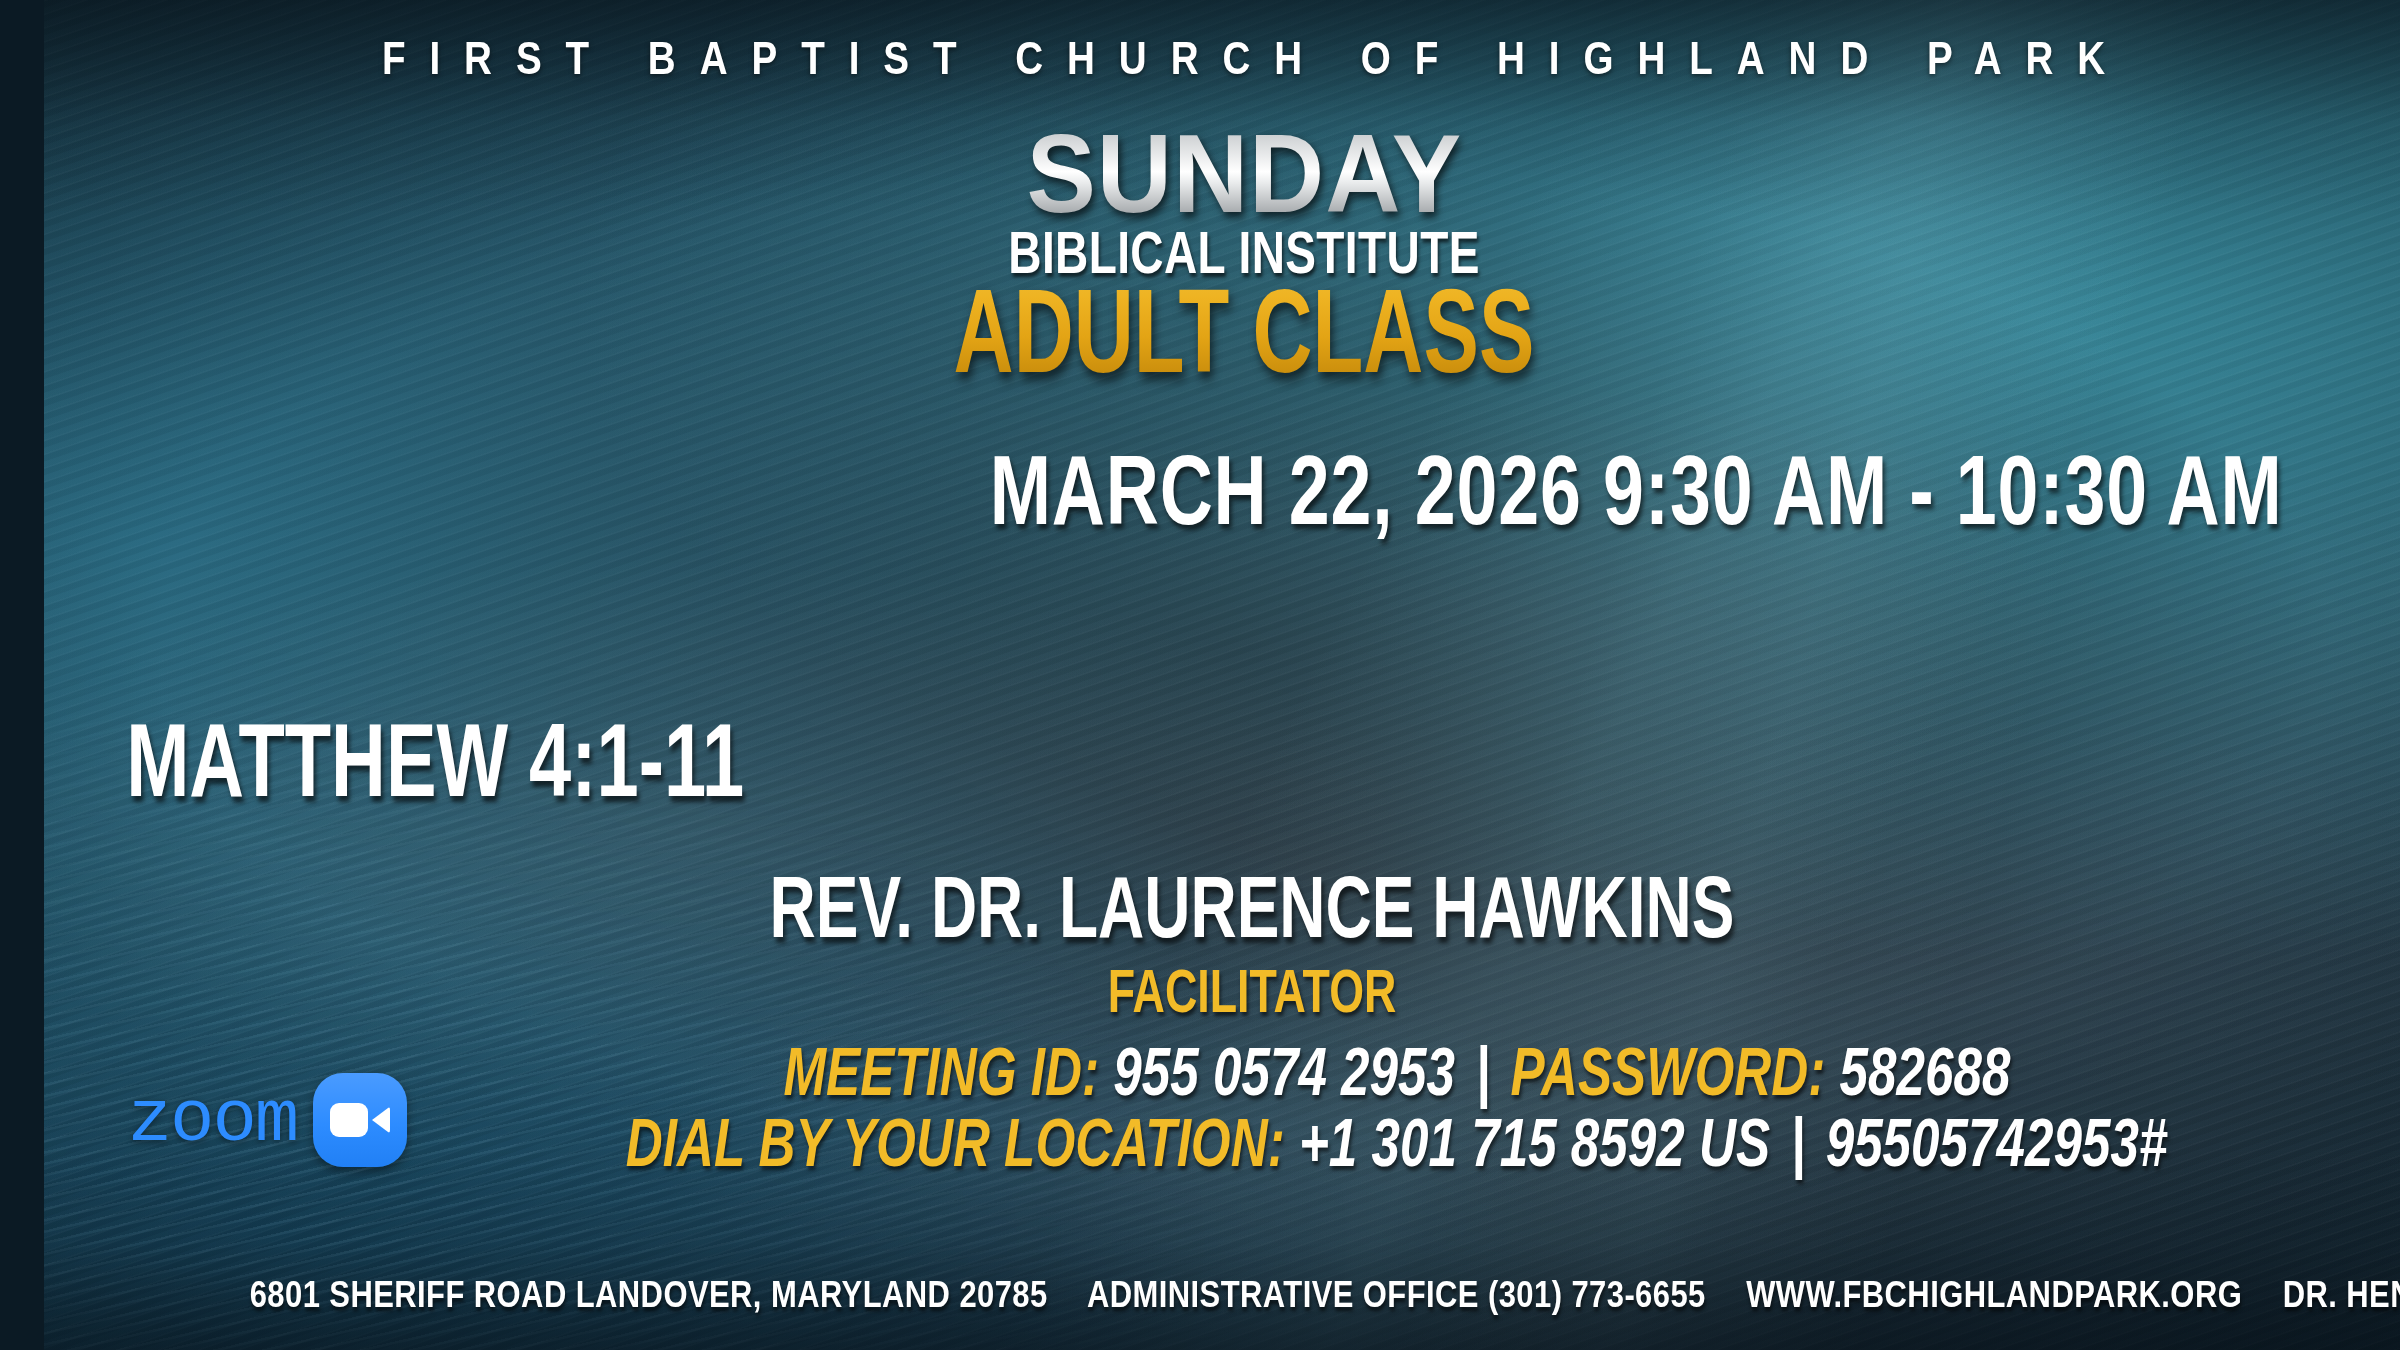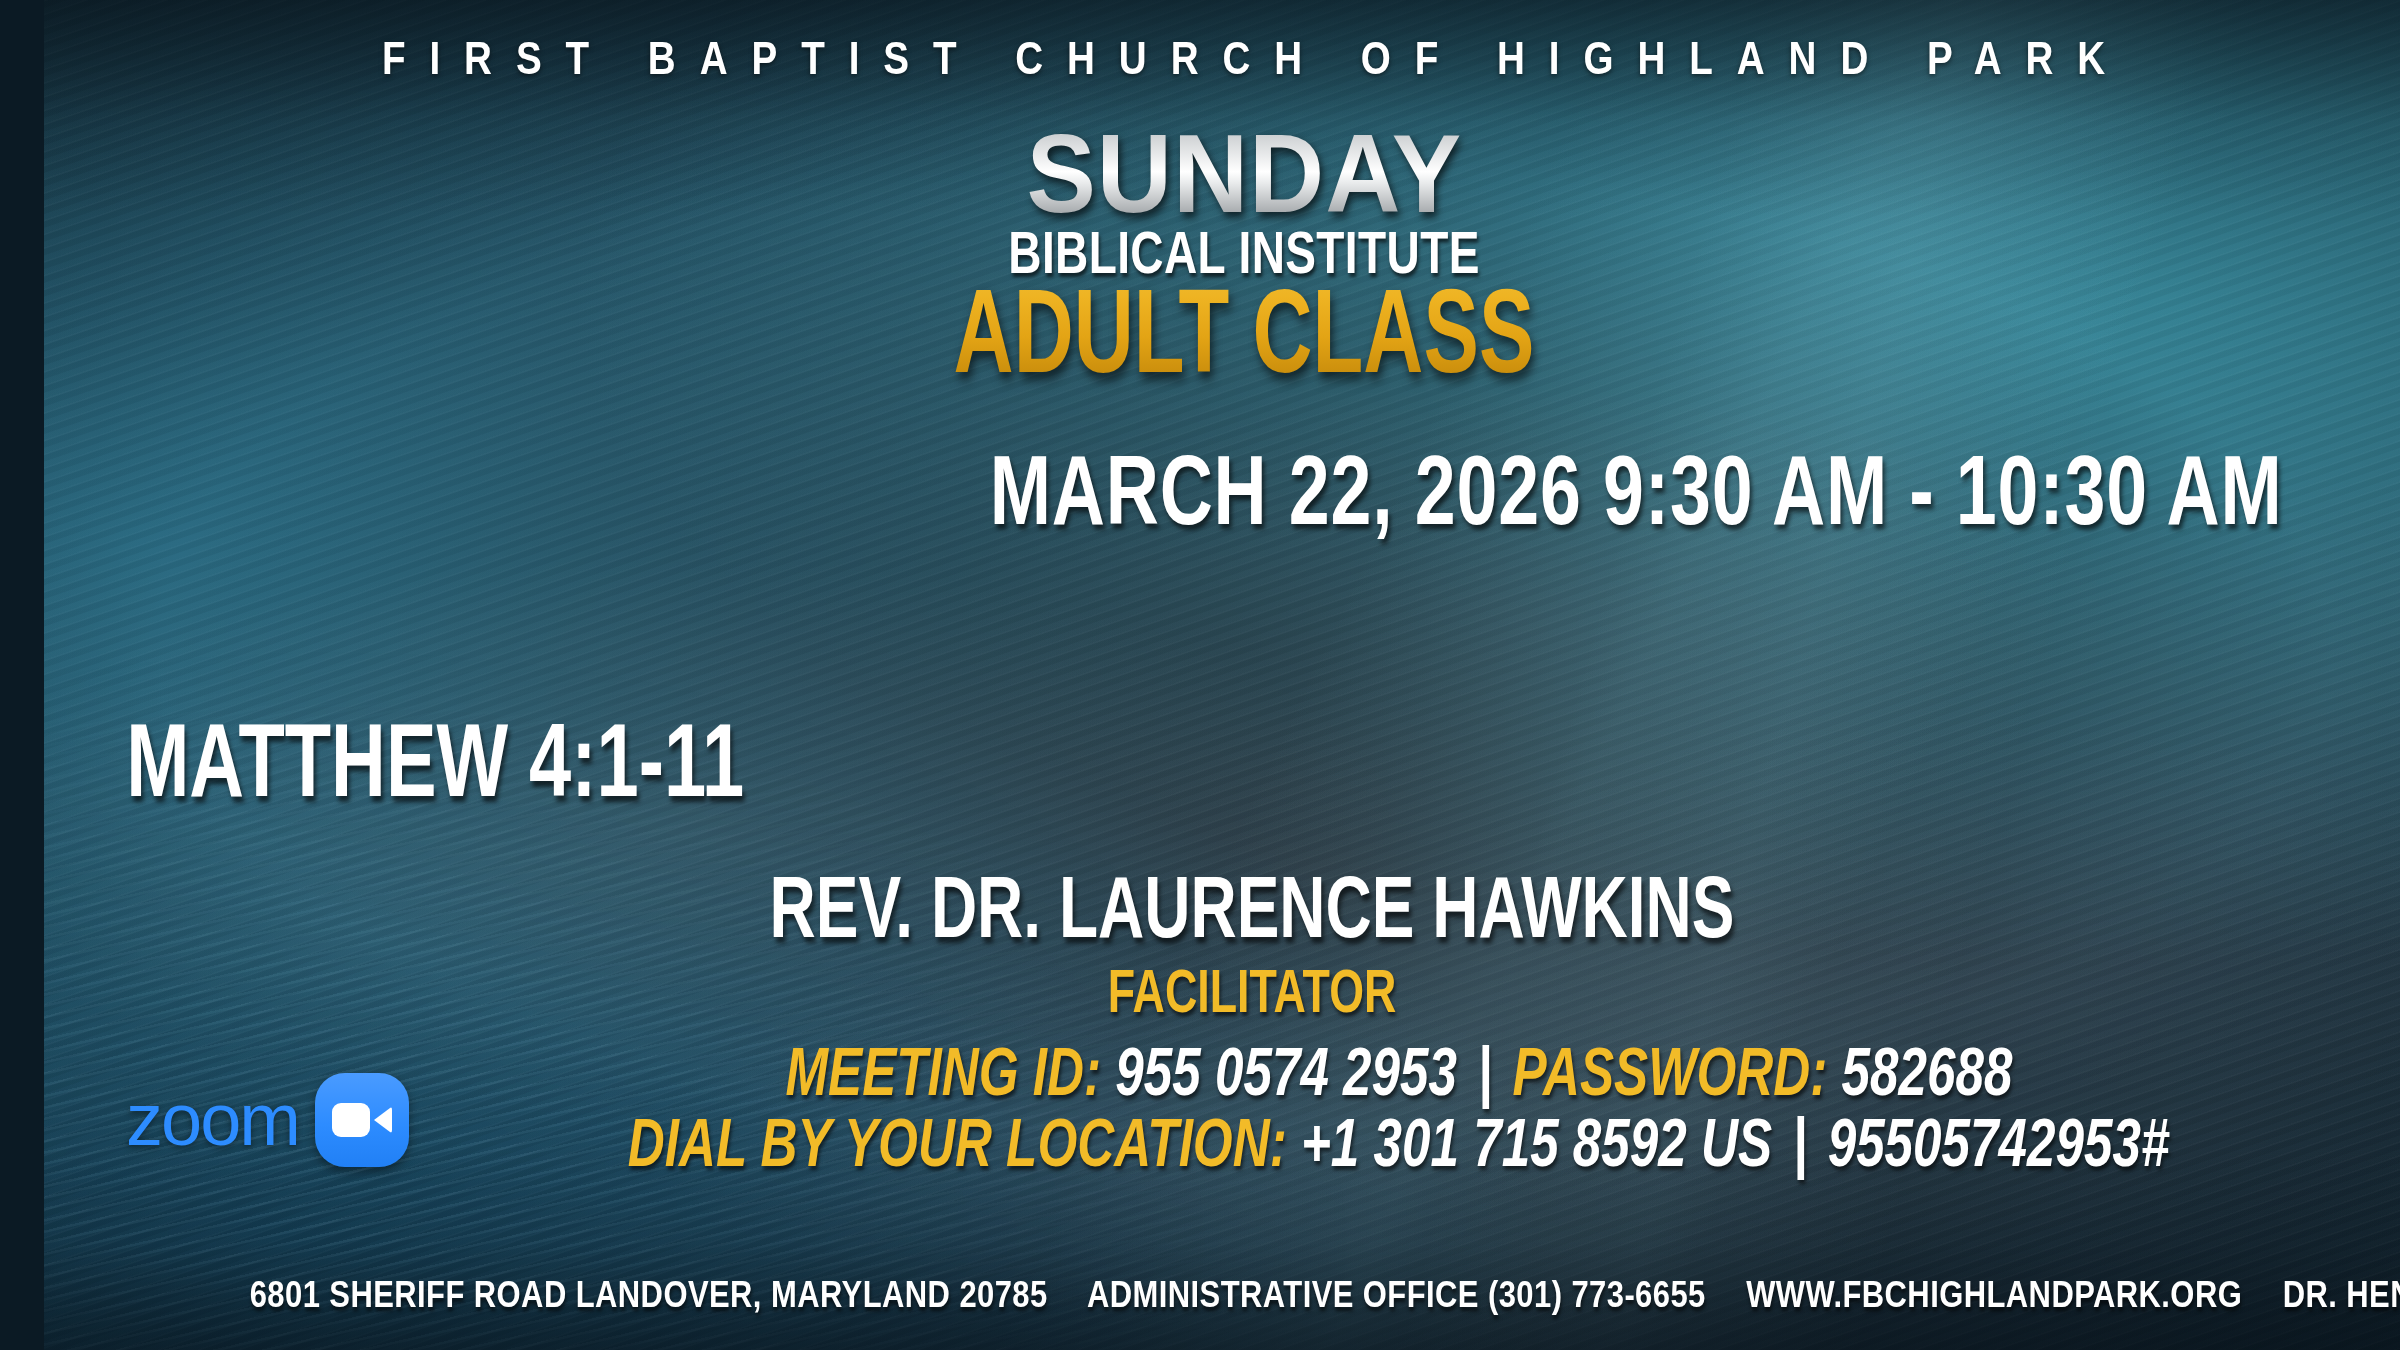--- a/index.html
+++ b/index.html
@@ -265,21 +265,21 @@
     justify-content: center;
   }
   .zoom-logo {
     display: flex;
     align-items: center;
     gap: 16px;
     margin-right: 26px;
     margin-top: 26px;
   }
   .zoom-word {
-    font-family: Liberation Sans, sans-serif;
+    font-family: Liberation Mono, monospace;
     font-weight: 400;
     font-size: 74px;
     letter-spacing: -2px;
     color: #2d8cff;
     text-shadow: 0 2px 6px rgba(0,0,0,0.45);
     line-height: 1;
   }
   .zoom-icon {
     width: 94px;
     height: 94px;

